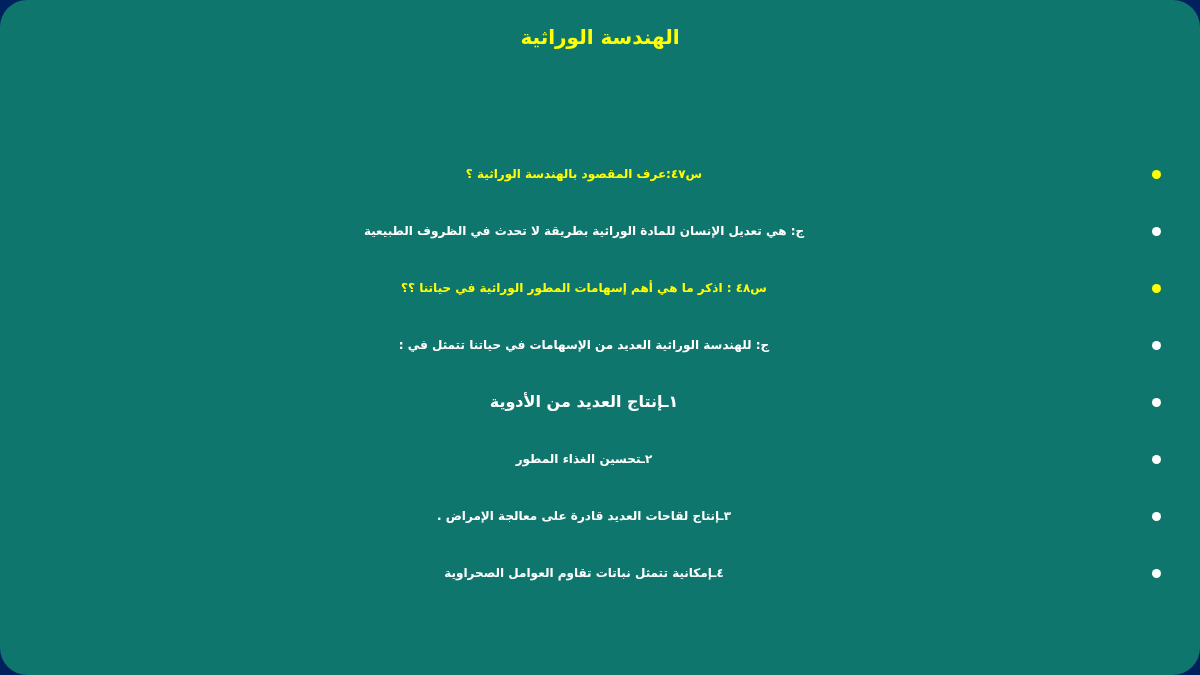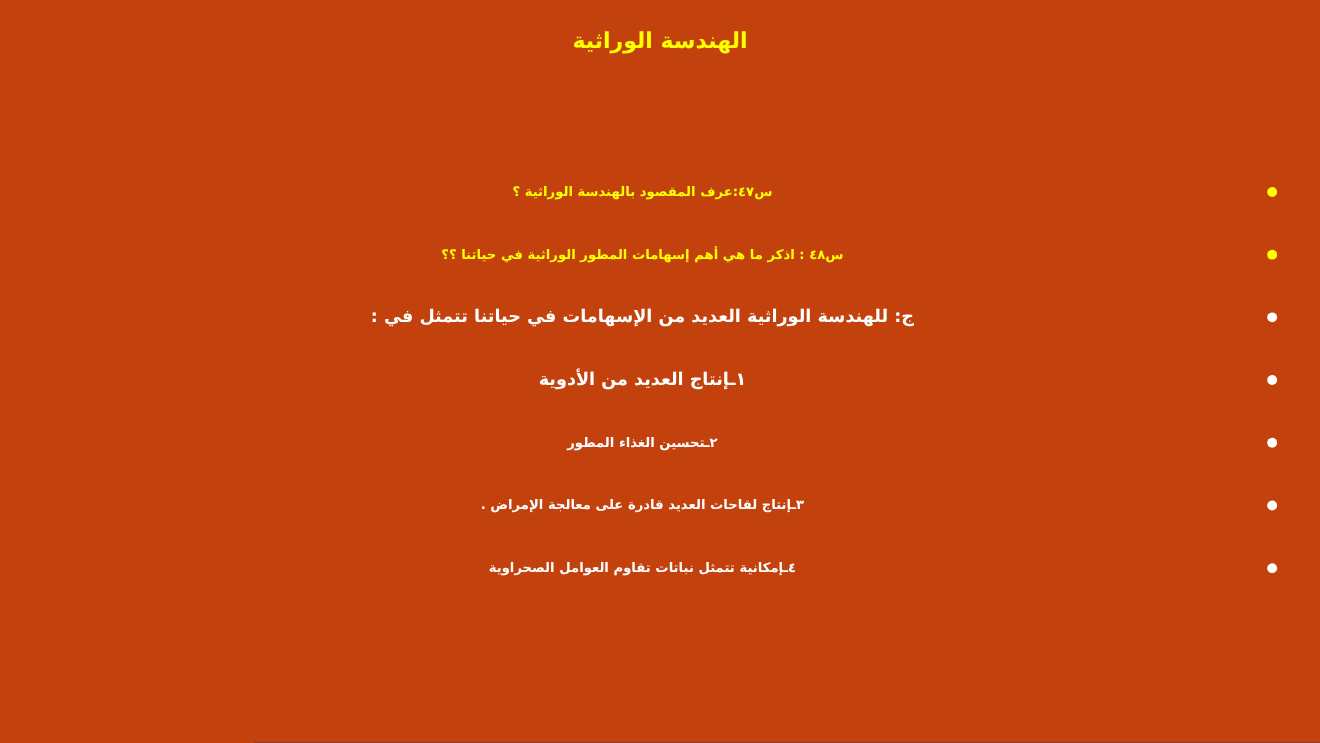--- a/index.html
+++ b/index.html
@@ -99,46 +99,52 @@
     overflow: visible;
   }
 
   .bullet-row.yellow .bullet-text {
     color: #ffff00;
   }
 </style>
 </head>
 <body style="background: rgb(0, 33, 94);">
 
-<div class="slide" style="background: #c2410c;">
+<div class="slide" style="background: #0f766e; border-radius: 27px;">
 
   <div class="slide-title" style="color: rgb(255, 255, 0); font-size: 20px;">الهندسة الوراثية</div>
 
   <ul class="body-list">
 
     <li class="bullet-row yellow">
       <span class="bullet-marker">
           <span class="dot" style="background: rgb(255, 255, 0);"></span>
         </span>
       <span class="bullet-text" style="color: rgb(255, 255, 0); font-size: 12px;">س٤٧:عرف المقصود بالهندسة الوراثية ؟</span>
     </li>
 
+    <li class="bullet-row">
+      <span class="bullet-marker">
+          <span class="dot" style="background: rgb(255, 255, 255);"></span>
+        </span>
+      <span class="bullet-text" style="color: rgb(255, 255, 255); font-size: 12px;">ج: هي تعديل الإنسان للمادة الوراثية بطريقة لا تحدث في الظروف الطبيعية</span>
+    </li>
 
     <li class="bullet-row yellow">
       <span class="bullet-marker">
           <span class="dot" style="background: rgb(255, 255, 0);"></span>
         </span>
       <span class="bullet-text" style="color: rgb(255, 255, 0); font-size: 12px;">س٤٨ : اذكر ما هي أهم إسهامات المطور الوراثية في حياتنا ؟؟</span>
     </li>
 
     <li class="bullet-row">
       <span class="bullet-marker">
           <span class="dot" style="background: rgb(255, 255, 255);"></span>
         </span>
-      <span class="bullet-text" style="color: rgb(255, 255, 255); font-size: 16px;">ج: للهندسة الوراثية العديد من الإسهامات في حياتنا تتمثل في :</span>
+      <span class="bullet-text" style="color: rgb(255, 255, 255); font-size: 12px;">ج: للهندسة الوراثية العديد من الإسهامات في حياتنا تتمثل في :</span>
     </li>
 
     <li class="bullet-row">
       <span class="bullet-marker">
           <span class="dot" style="background: rgb(255, 255, 255);"></span>
         </span>
       <span class="bullet-text" style="color: rgb(255, 255, 255); font-size: 16px;">١ـإنتاج العديد من الأدوية</span>
     </li>
 
     <li class="bullet-row">

